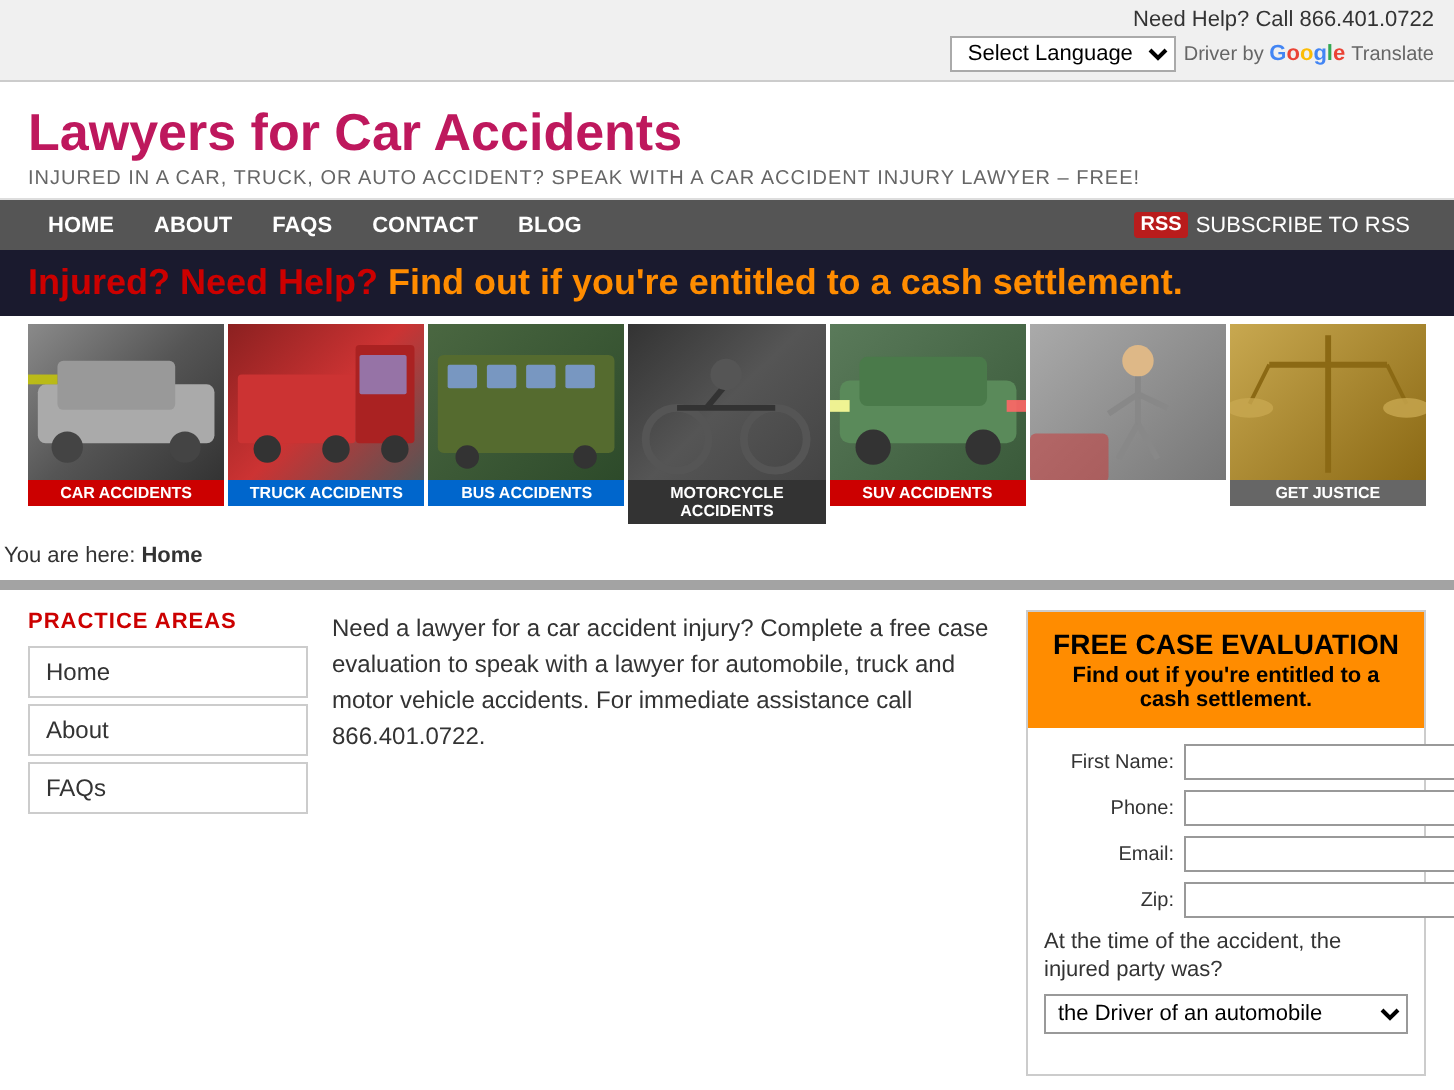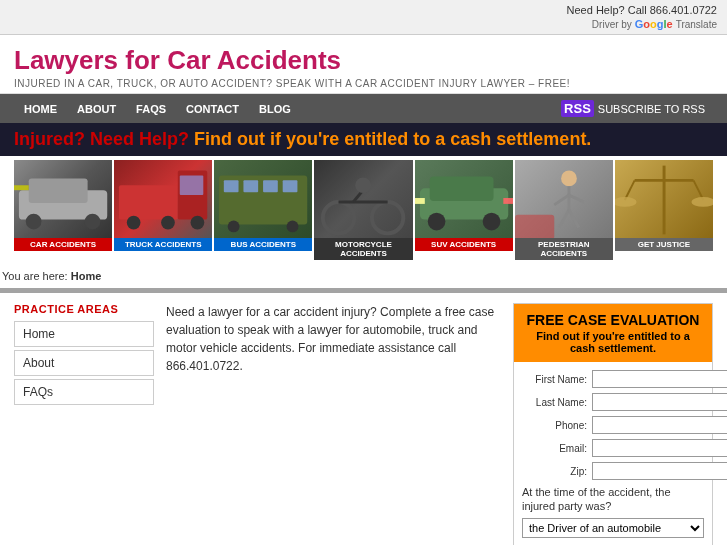--- a/index.html
+++ b/index.html
@@ -20,21 +20,21 @@
     
     .site-header { padding: 10px 14px 4px 14px; border-bottom: 1px solid #ddd; }
     .site-title { font-size: 26px; font-weight: bold; color: #be185d; margin-bottom: 2px; }
     .site-subtitle { font-size: 10px; color: #666; letter-spacing: 0.5px; }
 
     
     .nav-bar { background: #555; display: flex; align-items: center; padding: 0 14px; }
     .nav-item { color: #fff; font-size: 11px; padding: 6px 10px; text-decoration: none; display: inline-block; font-weight: bold; }
     .nav-spacer { flex: 1; }
     .rss-sub { color: #fff; font-size: 11px; padding: 6px 8px; display: flex; align-items: center; gap: 4px; }
-    .rss-icon { background: #6d28d9; color: #fff; font-size: 13px; font-weight: bold; padding: 1px 3px; border-radius: 2px; }
+    .rss-icon { background: #b91c1c; color: #fff; font-size: 10px; font-weight: bold; padding: 1px 3px; border-radius: 2px; }
 
     
     .hero-banner { background: #1a1a2e; padding: 6px 14px; }
     .hero-text { font-size: 18px; font-weight: bold; }
     .hero-text .red { color: #cc0000; }
 
     
     .gallery { display: flex; gap: 2px; padding: 4px 14px; background: #fff; }
     .gallery-item { flex: 1; position: relative; cursor: pointer; }
     .gallery-caption { background: #000; color: #fff; font-size: 8px; text-align: center; padding: 2px; font-weight: bold; }
@@ -84,20 +84,23 @@
     .form-input { flex: 1; border: 1px solid #999; padding: 2px 3px; font-size: 11px; height: 18px; }
     .form-question { font-size: 11px; margin-bottom: 4px; line-height: 1.3; }
     .form-select { width: 100%; border: 1px solid #999; padding: 2px; font-size: 11px; background: #fff; }
   </style>
 </head>
 <body>
 
 <div class="top-bar">
   <div class="need-help">Need Help? Call 866.401.0722</div>
   <div class="language-row">
+    <select class="language-select">
+      <option>Select Language</option>
+    </select>
     <span class="powered-by">
       <span>Driver by</span>
       <span class="google-logo">
         <span class="google-blue">G</span><span class="google-red">o</span><span class="google-yellow">o</span><span class="google-blue">g</span><span class="google-green">l</span><span class="google-red">e</span>
       </span>
       <span>Translate</span>
     </span>
   </div>
 </div>
 
@@ -185,21 +188,20 @@
     <div class="gallery-item">
       <div class="img-box img-pedestrian"><svg width="100%" height="100%" viewBox="0 0 100 78">
           <circle cx="55" cy="18" r="8" fill="#deb887"></circle>
           <line x1="55" y1="26" x2="55" y2="50" stroke="#888" stroke-width="3"></line>
           <line x1="55" y1="35" x2="40" y2="45" stroke="#888" stroke-width="3"></line>
           <line x1="55" y1="35" x2="70" y2="42" stroke="#888" stroke-width="3"></line>
           <line x1="55" y1="50" x2="45" y2="68" stroke="#888" stroke-width="3"></line>
           <line x1="55" y1="50" x2="65" y2="68" stroke="#888" stroke-width="3"></line>
           <rect x="0" y="55" width="40" height="25" fill="#cc3333" opacity="0.5" rx="3"></rect>
         </svg></div>
-      <div class="gallery-caption cap-pedestrian">PEDESTRIAN ACCIDENTS</div>
     </div>
     <div class="gallery-item">
       <div class="img-box img-justice"><svg width="100%" height="100%" viewBox="0 0 100 78">
           <line x1="50" y1="5" x2="50" y2="75" stroke="#8b6914" stroke-width="3"></line>
           <line x1="20" y1="20" x2="80" y2="20" stroke="#8b6914" stroke-width="3"></line>
           <line x1="20" y1="20" x2="10" y2="40" stroke="#8b6914" stroke-width="2"></line>
           <line x1="80" y1="20" x2="90" y2="40" stroke="#8b6914" stroke-width="2"></line>
           <ellipse cx="10" cy="42" rx="12" ry="5" fill="#c8a850" opacity="0.8"></ellipse>
           <ellipse cx="90" cy="42" rx="12" ry="5" fill="#c8a850" opacity="0.8"></ellipse>
         </svg></div>
@@ -231,24 +233,20 @@
   <div class="right-panel">
     <div class="eval-box">
       <div class="eval-header">
         <div class="main-title">FREE CASE EVALUATION</div>
         <div class="sub-title">Find out if you're entitled to a cash settlement.</div>
       </div>
       <div class="eval-body">
         
         <div class="form-row">
           <label class="form-label">First Name:</label>
-          <input class="form-input" type="text" style="">
-        </div>
-        <div class="form-row">
-          <label class="form-label">Last Name:</label>
           <input class="form-input" type="text" style="">
         </div>
         <div class="form-row">
           <label class="form-label">Phone:</label>
           <input class="form-input" type="text" style="">
         </div>
         <div class="form-row">
           <label class="form-label">Email:</label>
           <input class="form-input" type="text" style="">
         </div>

